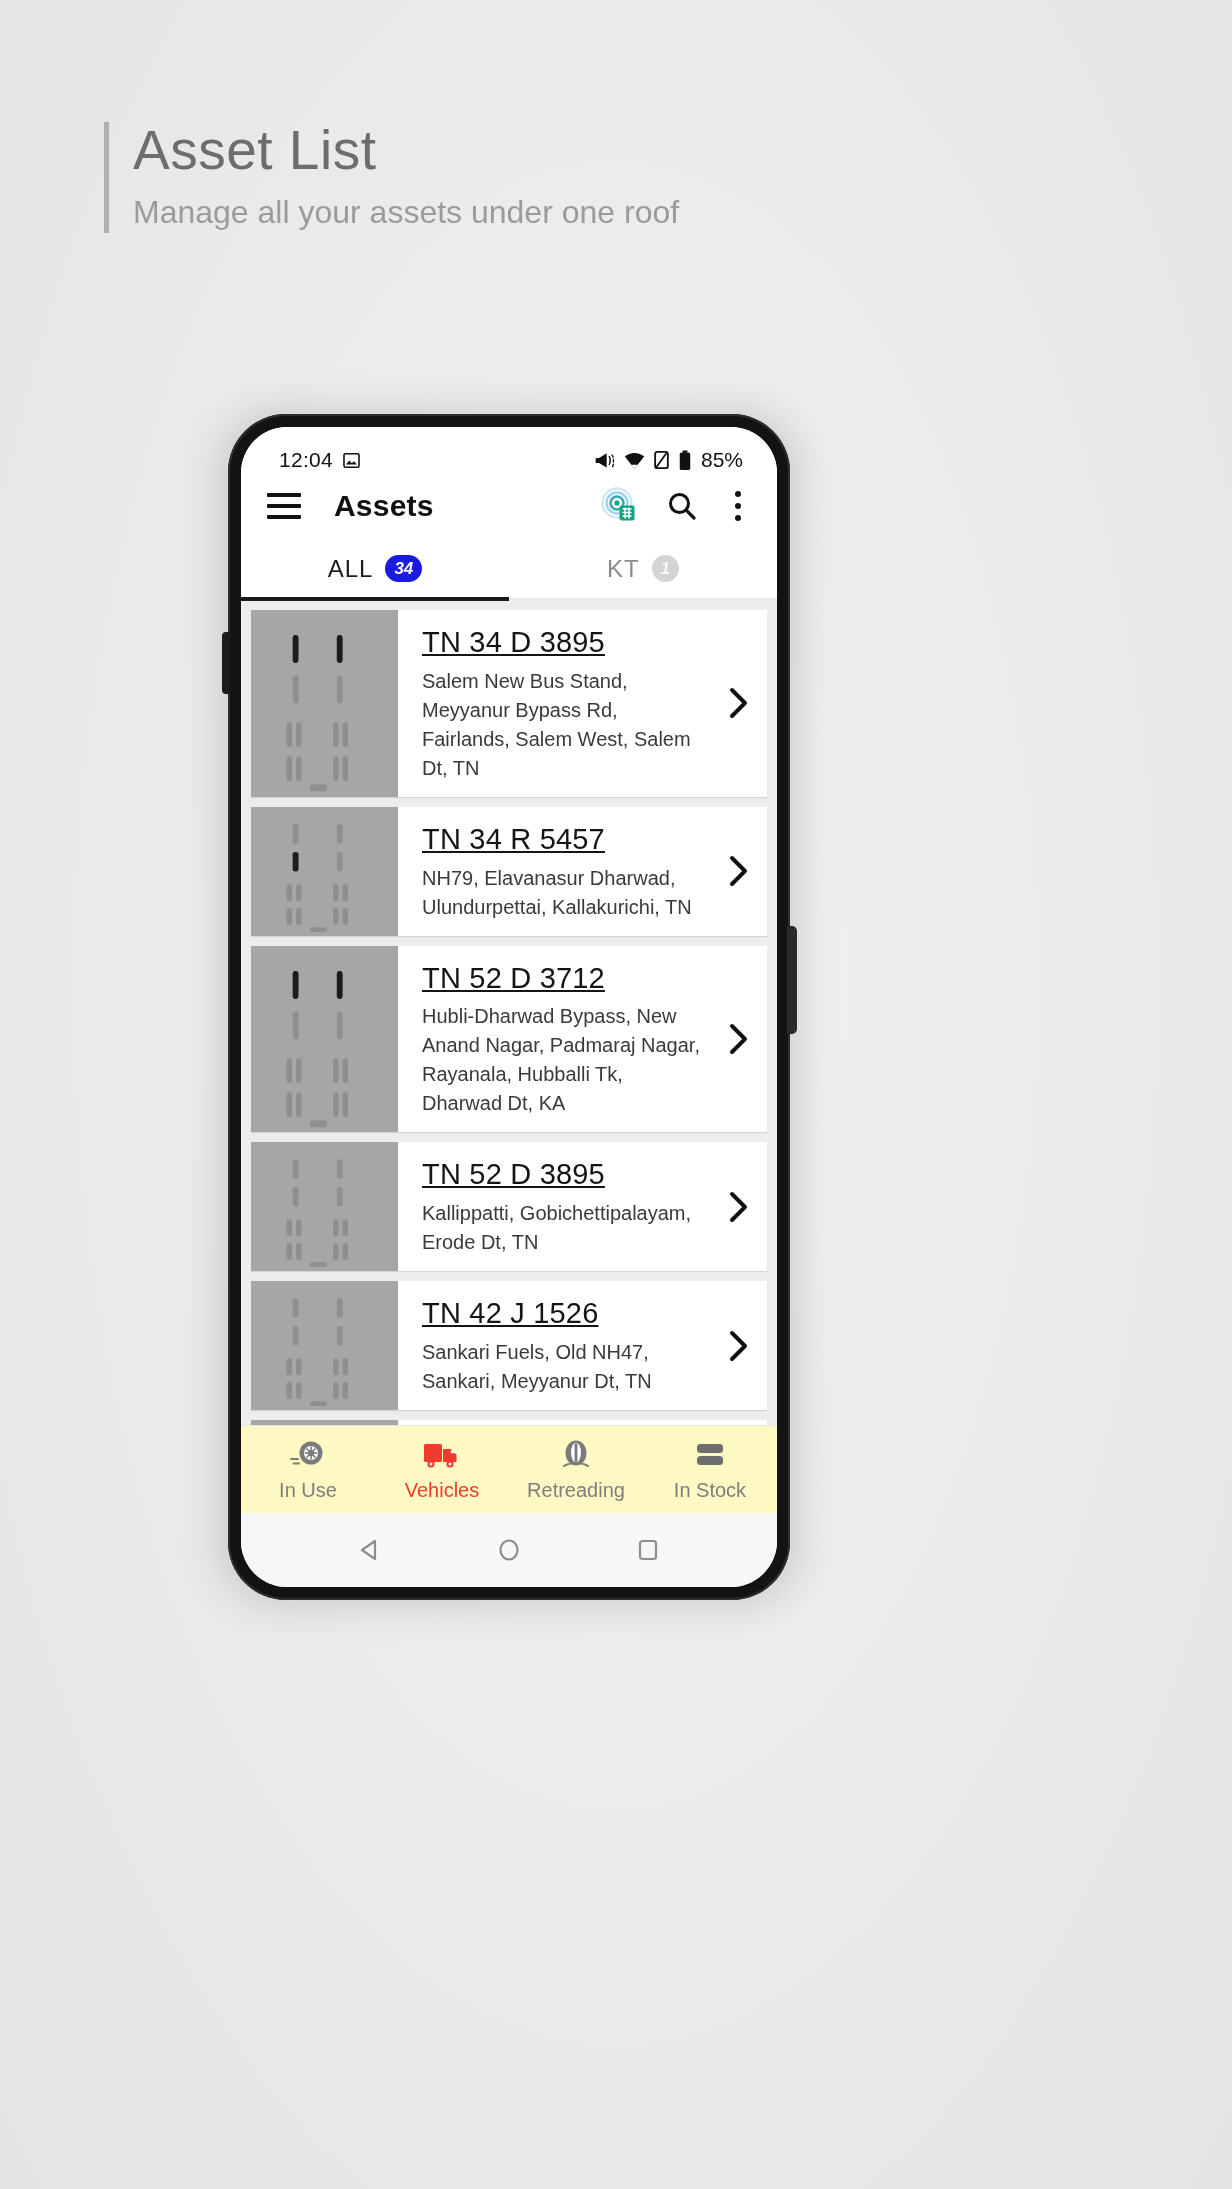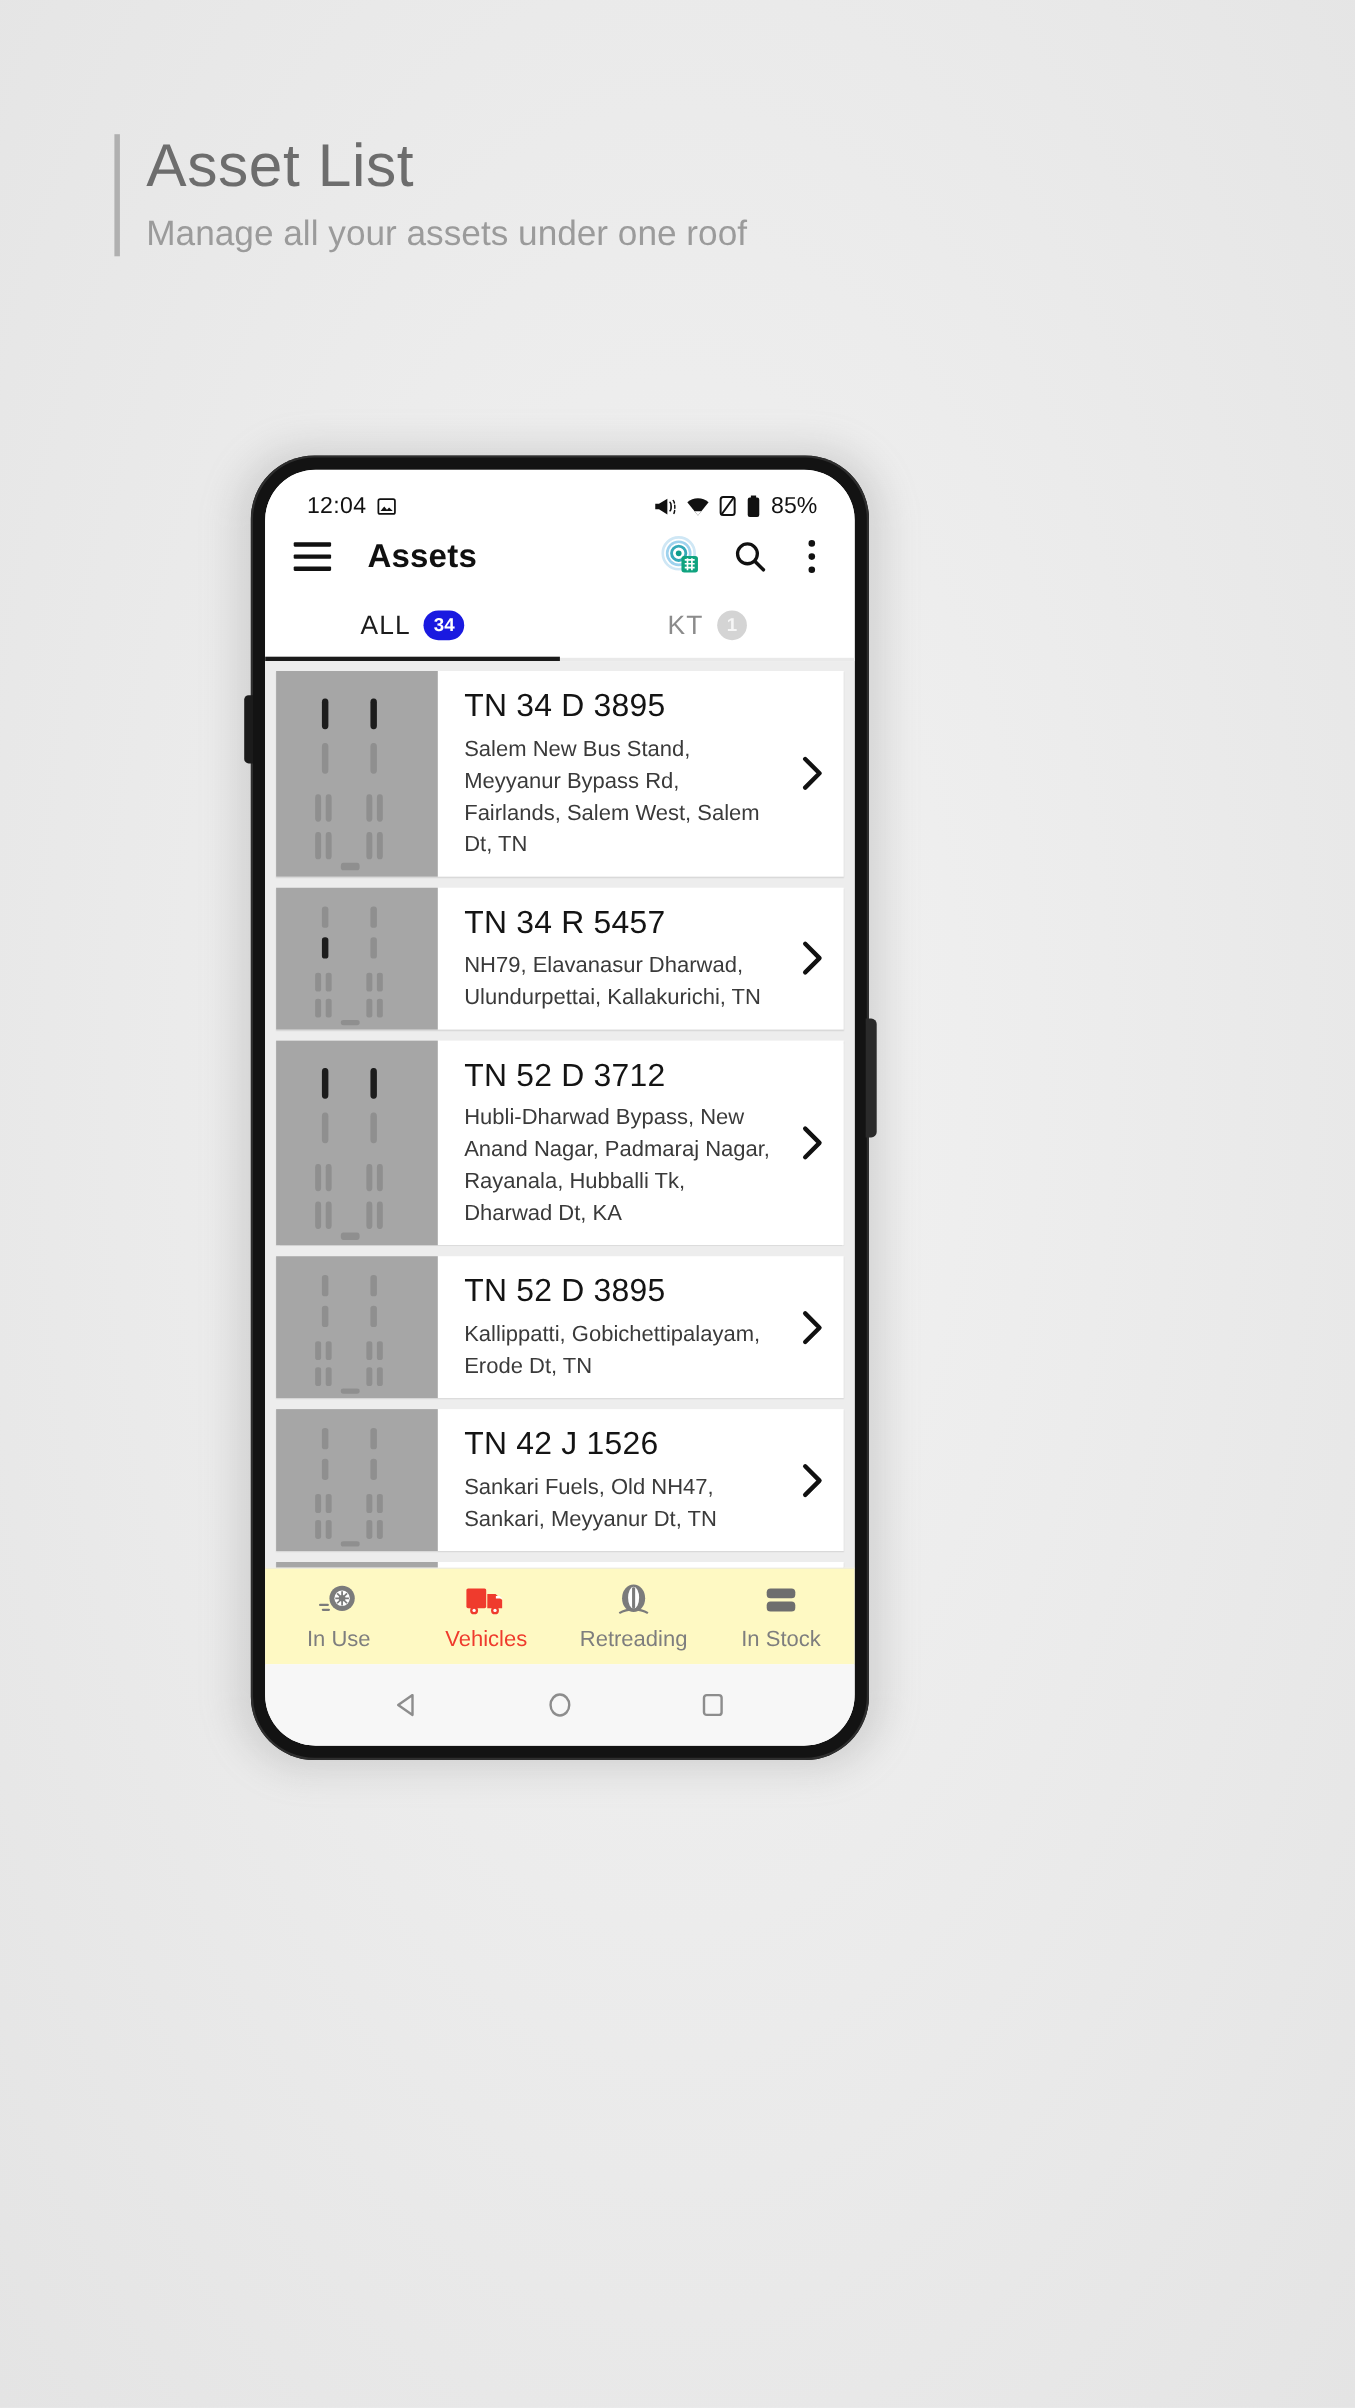--- a/index.html
+++ b/index.html
@@ -194,20 +194,21 @@
     min-width: 24px;
     height: 27px;
     padding: 0 9px;
     border-radius: 14px;
     display: inline-flex;
     align-items: center;
     justify-content: center;
     font-size: 17px;
     font-weight: 600;
     box-sizing: border-box;
+    font-style: italic;
   }
   .tab.active .tab-badge { background: #1a1ae0; color: #fff; }
   .tab.inactive .tab-badge { background: #d4d4d4; color: #f6f6f6; }
   .tab-underline {
     position: absolute;
     left: 0;
     bottom: -3px;
     width: 50%;
     height: 4px;
     background: #1a1a1a;
@@ -244,20 +245,21 @@
     flex-direction: column;
     justify-content: center;
     min-width: 0;
   }
   .asset-reg {
     font-size: 29px;
     color: #141414;
     font-weight: 400;
     letter-spacing: 0.2px;
     line-height: 1.2;
+    text-decoration: underline;
   }
   .asset-addr {
     font-size: 20px;
     color: #3a3a3a;
     line-height: 1.45;
     margin-top: 7px;
   }
   .chev {
     flex: none;
     width: 56px;

